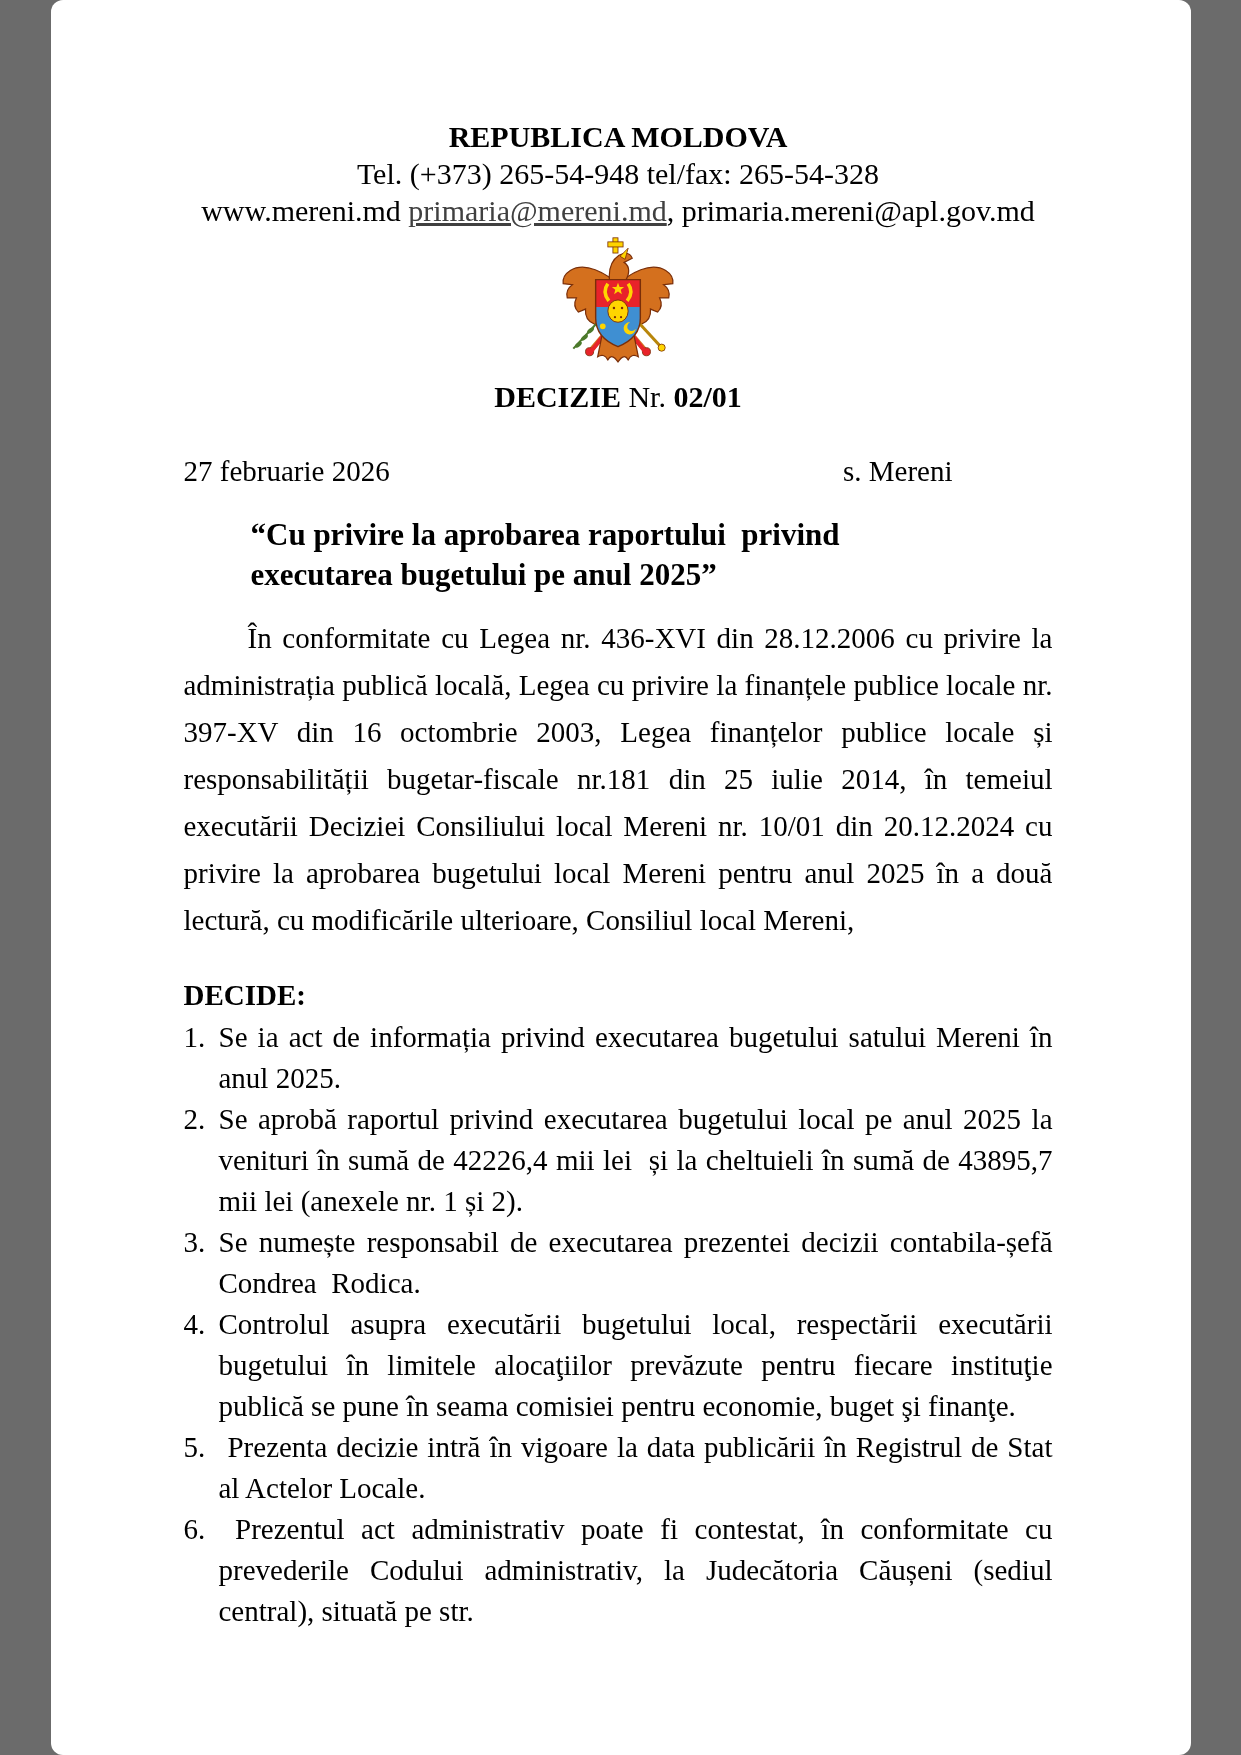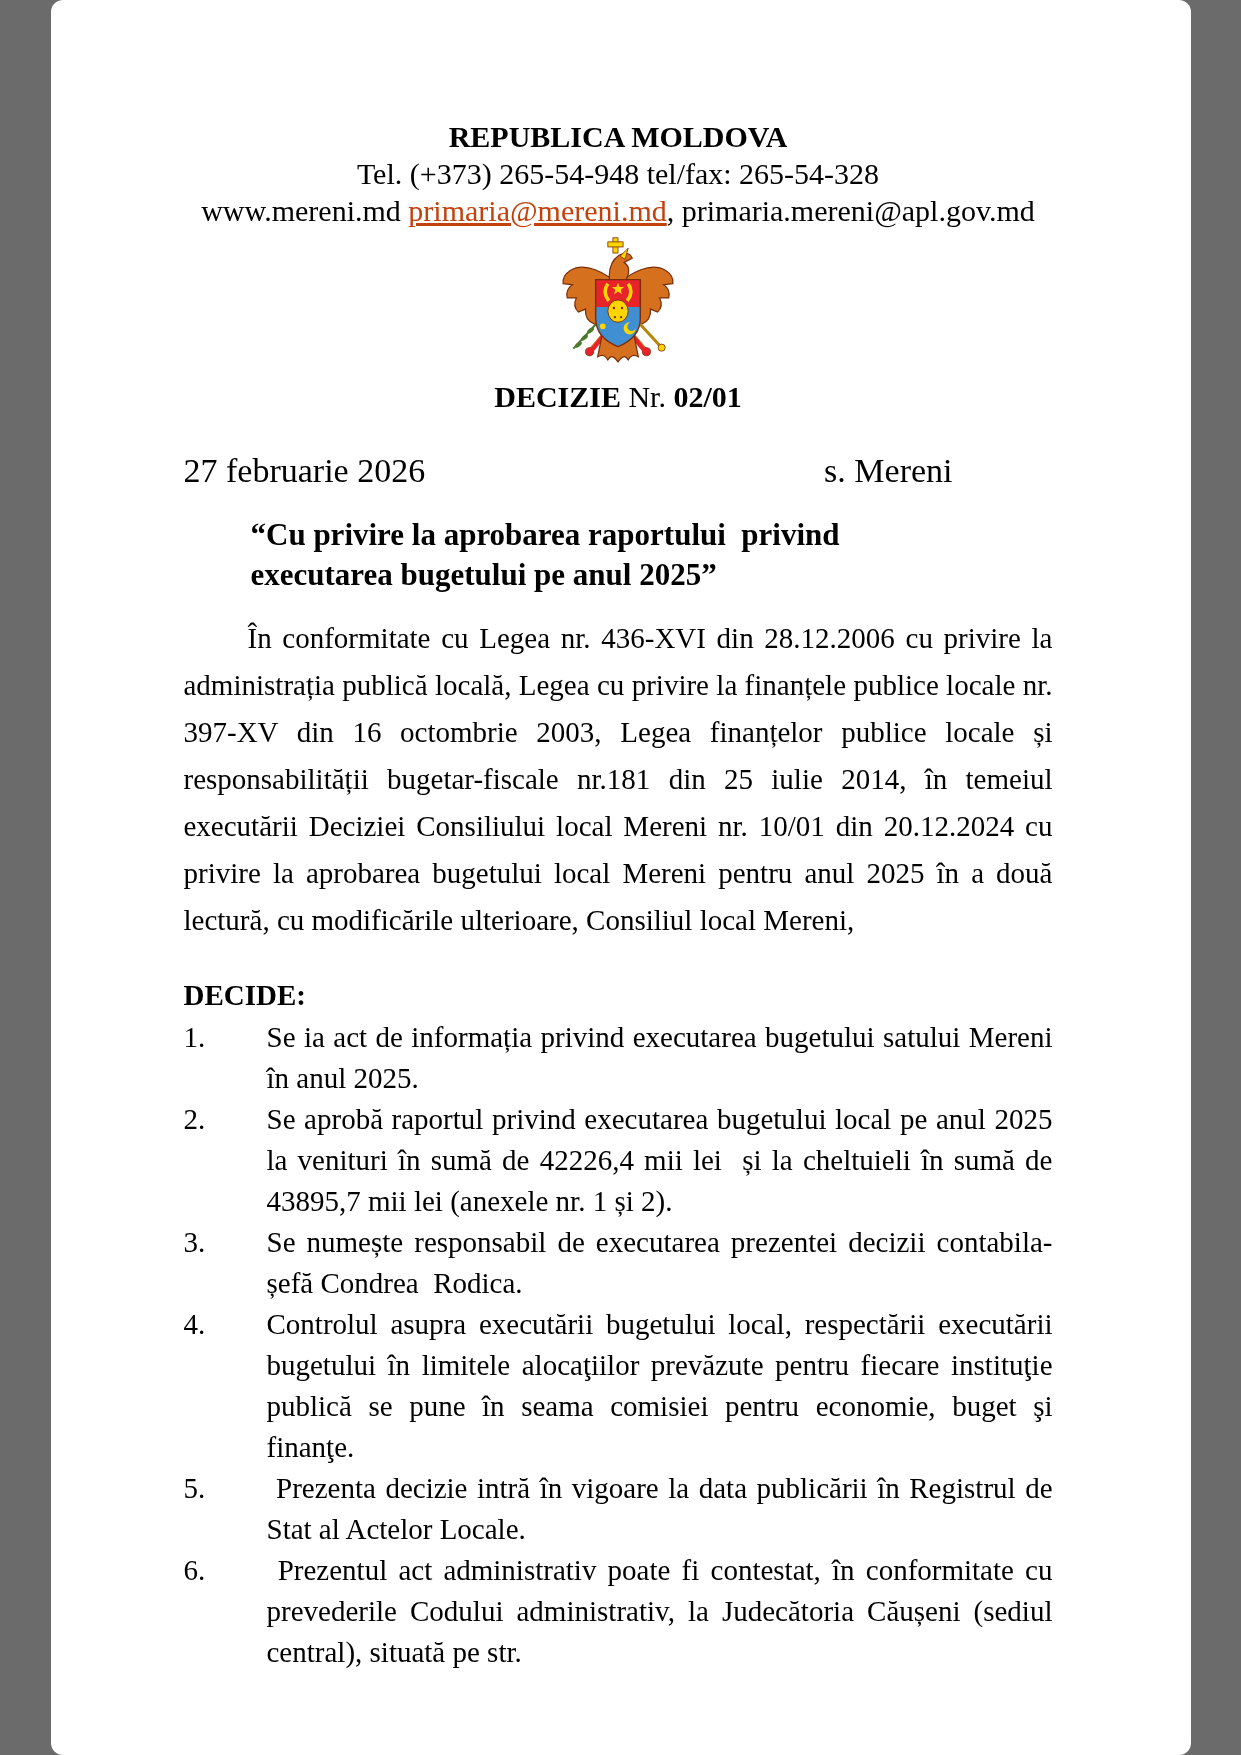--- a/index.html
+++ b/index.html
@@ -13,48 +13,48 @@
     padding:118px 138px 0 133px;
     position:relative;
     overflow:hidden;
     border-radius:12px;
   }
   
   .letterhead { text-align:center; font-size:30px; line-height:37px; }
   .lh-bold { font-weight:bold; }
   .lh-underline { text-decoration:underline; }
   .lh-contact { font-weight:normal; }
-  .email-link { color:#c2410c; text-decoration:underline; cursor:pointer; }
+  .email-link { color:#404040; text-decoration:underline; cursor:pointer; }
 
   
   .emblem-wrap { text-align:center; margin-top:8px; height:134px; }
 
   
   .decizie-line { text-align:center; font-size:30px; line-height:36px; margin-top:8px; }
   .b { font-weight:bold; }
 
   
   .date-line { display:flex; justify-content:space-between; margin-top:38px;
-               font-size:34px; line-height:36px; padding-right:100px; }
+               font-size:29px; line-height:36px; padding-right:100px; }
 
   
   .subject { margin:26px 0 0 67px; font-weight:bold; font-size:31px; line-height:40px; }
 
   
   .preamble { margin-top:20px; font-size:29px; line-height:47px;
               text-align:justify; text-indent:64px; }
 
   
   .decide { text-align:left; font-weight:bold; font-size:29px; line-height:44px; }
 
   
   .items { font-size:29px; line-height:41px; }
   .item { display:flex; }
   .item-num { flex:0 0 35px; width:35px; }
-  .item-text { flex:1; text-align:justify;margin-left:48px; }
+  .item-text { flex:1; text-align:justify; }
 </style>
 </head>
 <body>
 
 <div class="page">
 
   <div class="letterhead">
     <div class="lh-bold">REPUBLICA MOLDOVA</div>
     <div class="lh-contact">Tel. (+373) 265-54-948 tel/fax: 265-54-328</div>
     <div class="lh-contact"><span>www.mereni.md</span>

